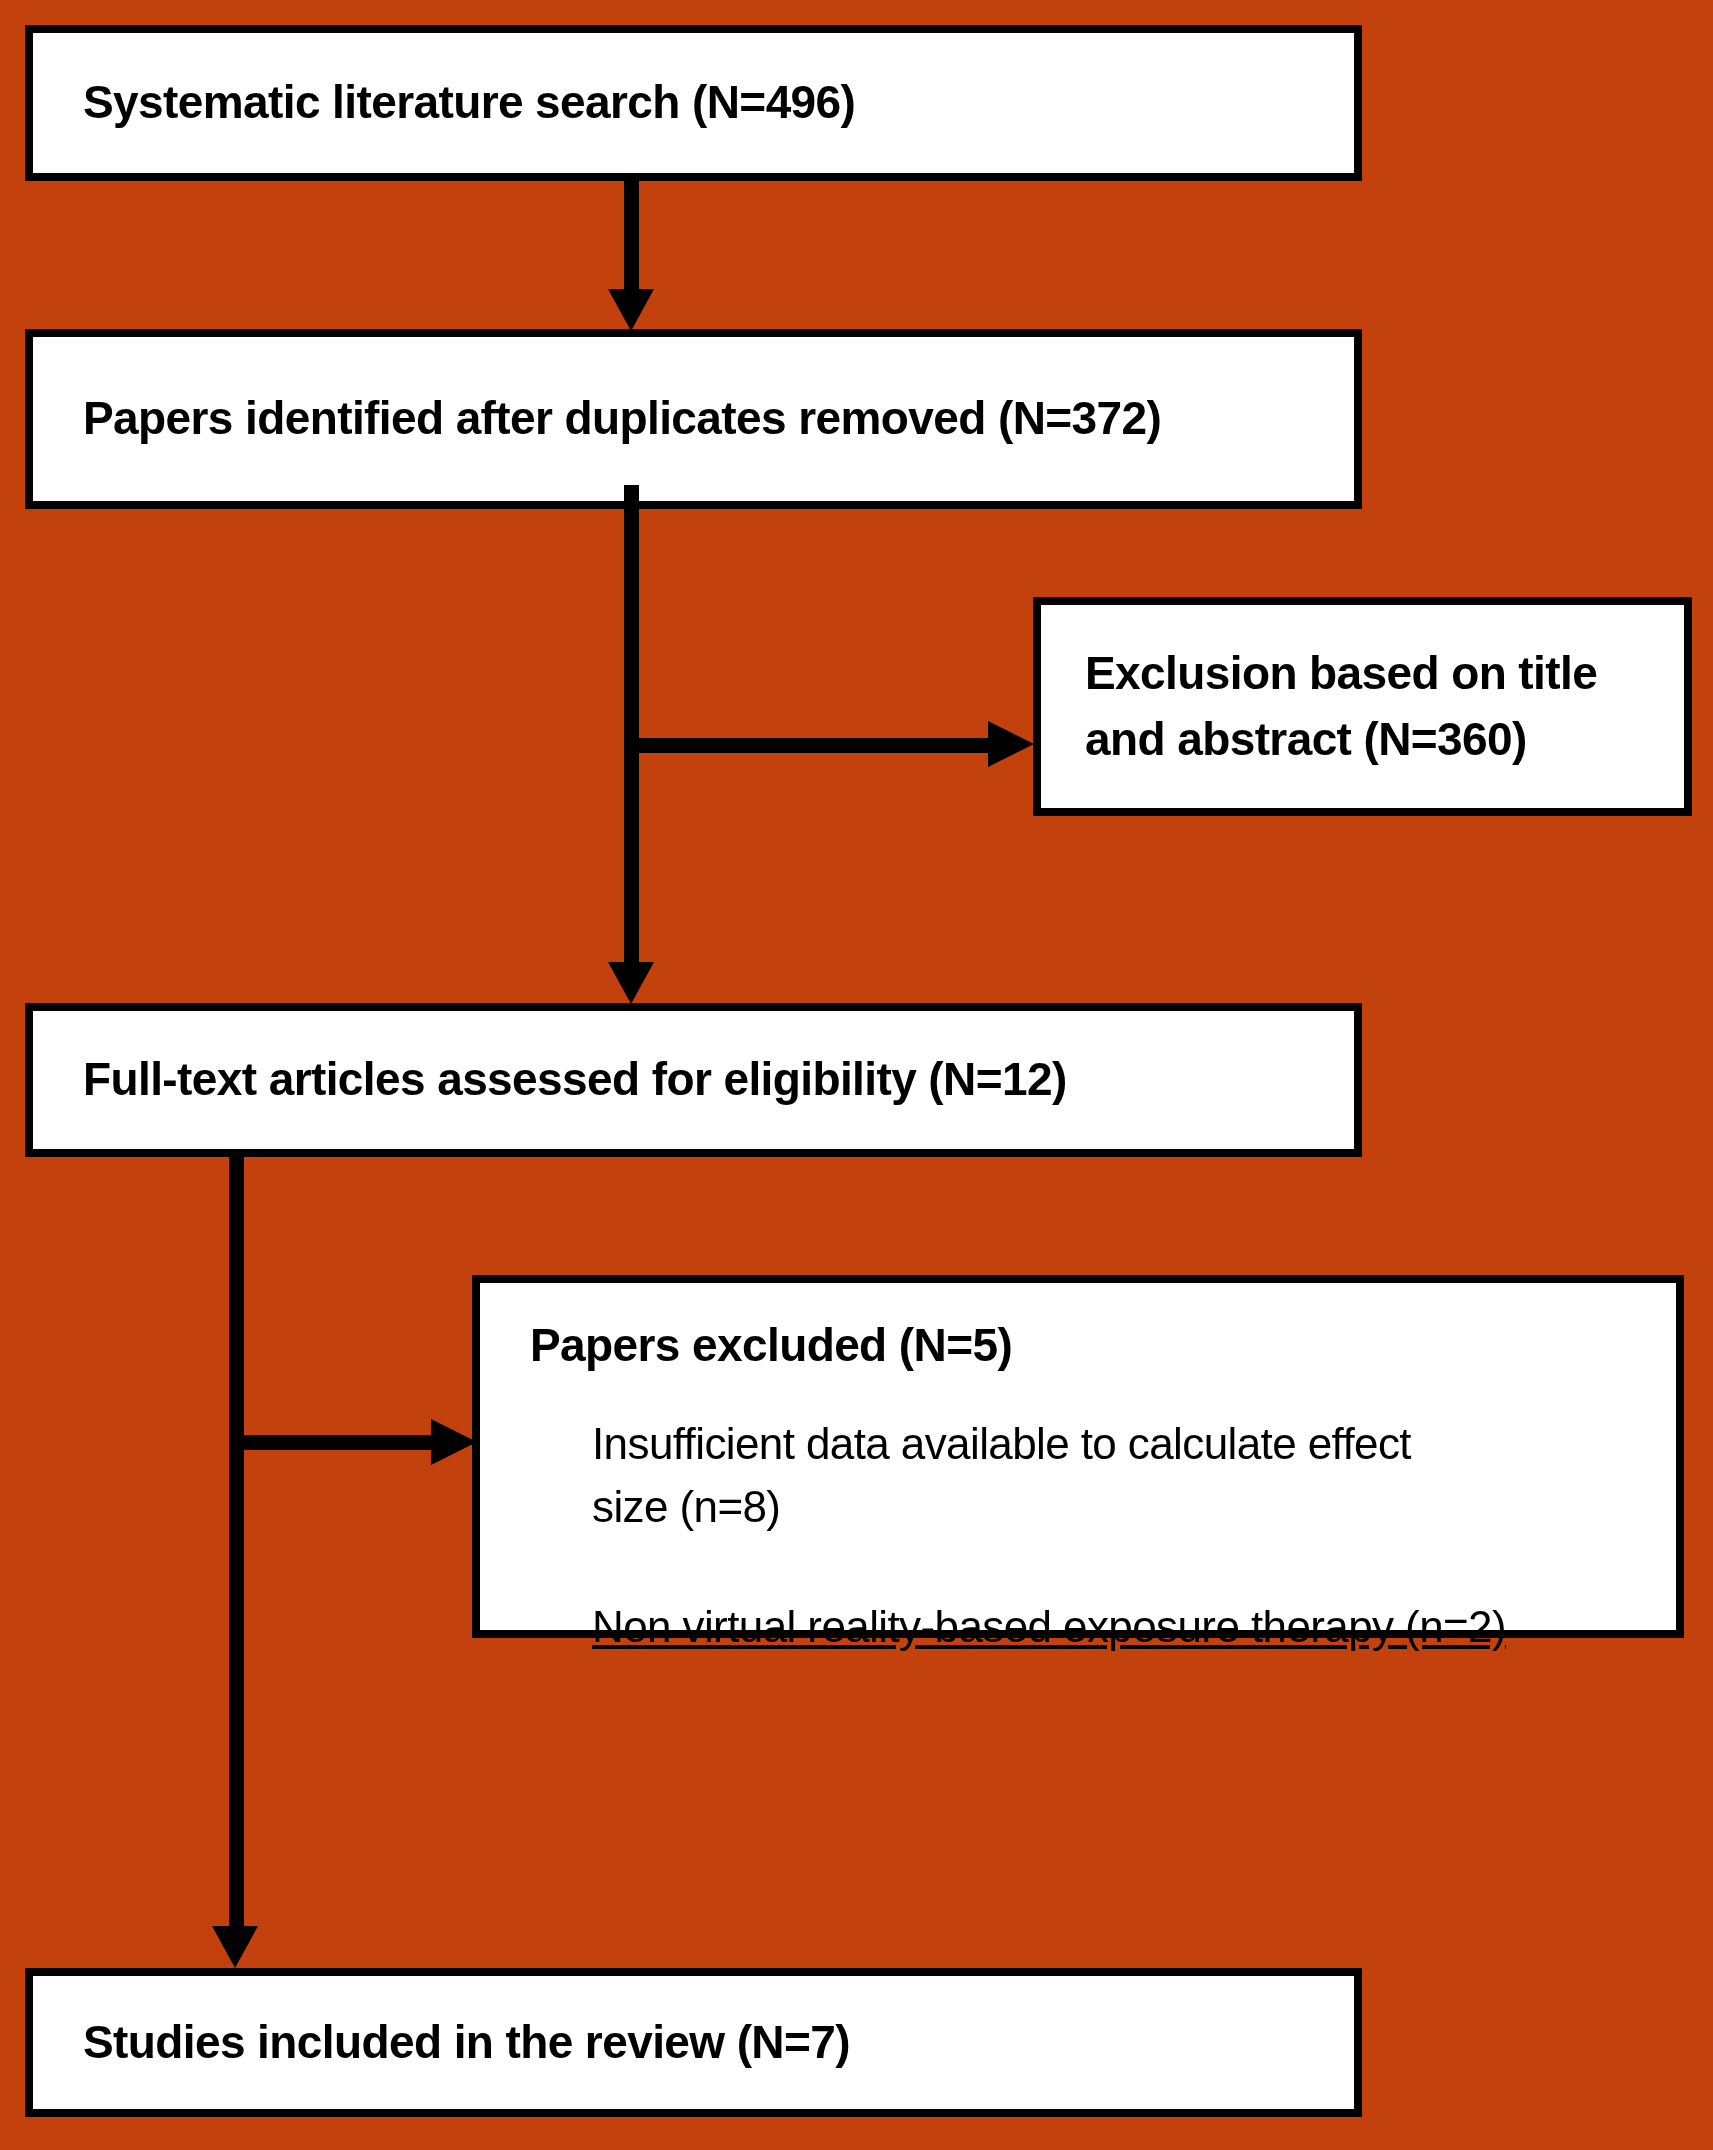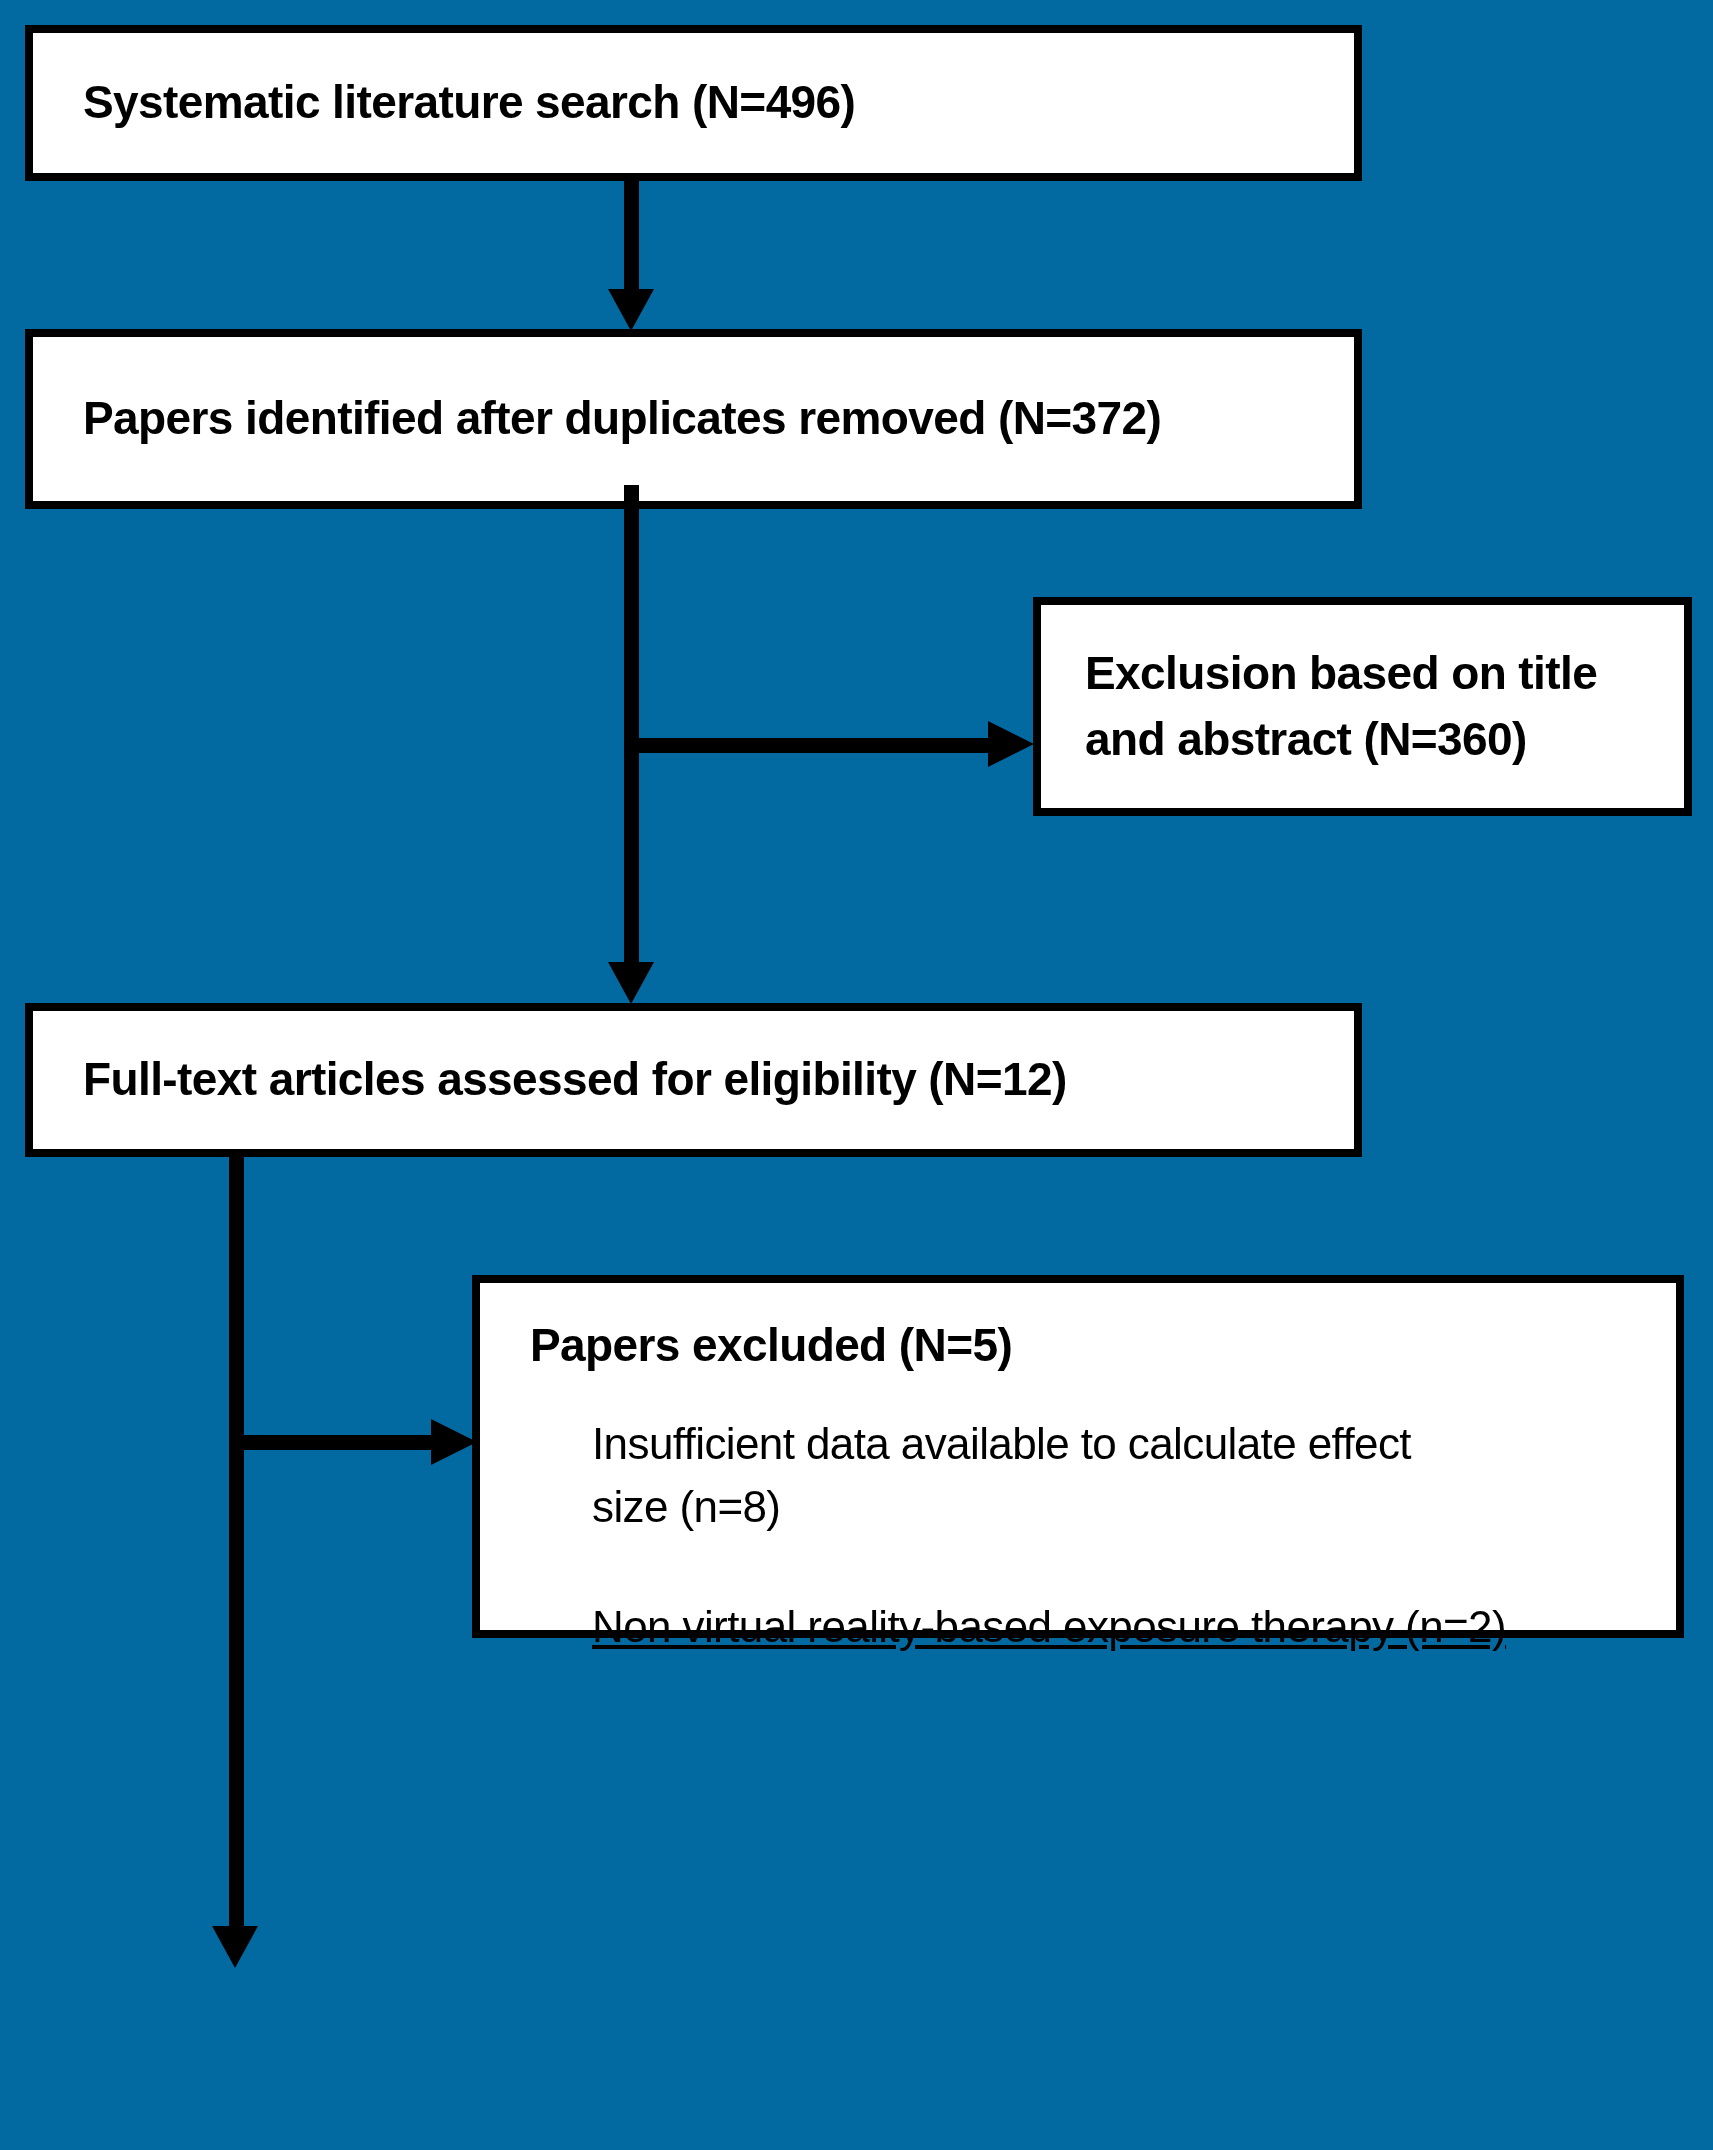--- a/index.html
+++ b/index.html
@@ -4,21 +4,21 @@
 <style>
   html, body {
     margin: 0;
     padding: 0;
     background: #ffffff;
   }
   #canvas {
     position: relative;
     width: 1713px;
     height: 2151px;
-    background: #0369a1;
+    background: #c2410c;
     font-family: "Liberation Sans", sans-serif;
     color: #000000;
     overflow: hidden;
   }
   .box {
     position: absolute;
     box-sizing: border-box;
     border: 8.9px solid #000000;
     background: #ffffff;
     display: flex;
@@ -120,15 +120,18 @@
   <div class="shaft" style="left:229px; top:1435px; width:204px; height:14.8px;"></div>
   <div class="head-right" style="left:431px; top:1419px;"></div>
 
   <div class="box papers-box" style="left:472px; top:1275px; width:1212px; height:363px;">
     <div class="papers-title">Papers excluded (N=5)</div>
     <div class="reason reason-1 multiline">Insufficient data available to calculate effect
 size (n=8)</div>
     <div class="reason reason-2 multiline">Non virtual reality-based exposure therapy (n=2)</div>
   </div>
 
+  <div class="box" style="left:25px; top:1968px; width:1337px; height:149px;">
+    <div class="box-label">Studies included in the review (N=7)</div>
+  </div>
 
 </div>
 
 
 </body></html>

